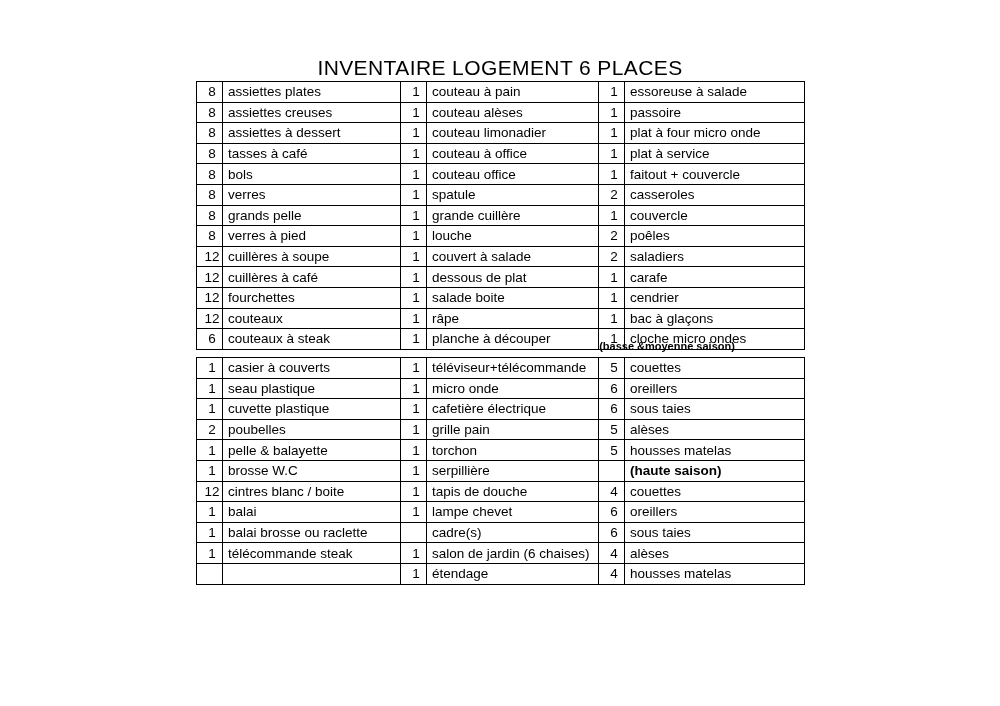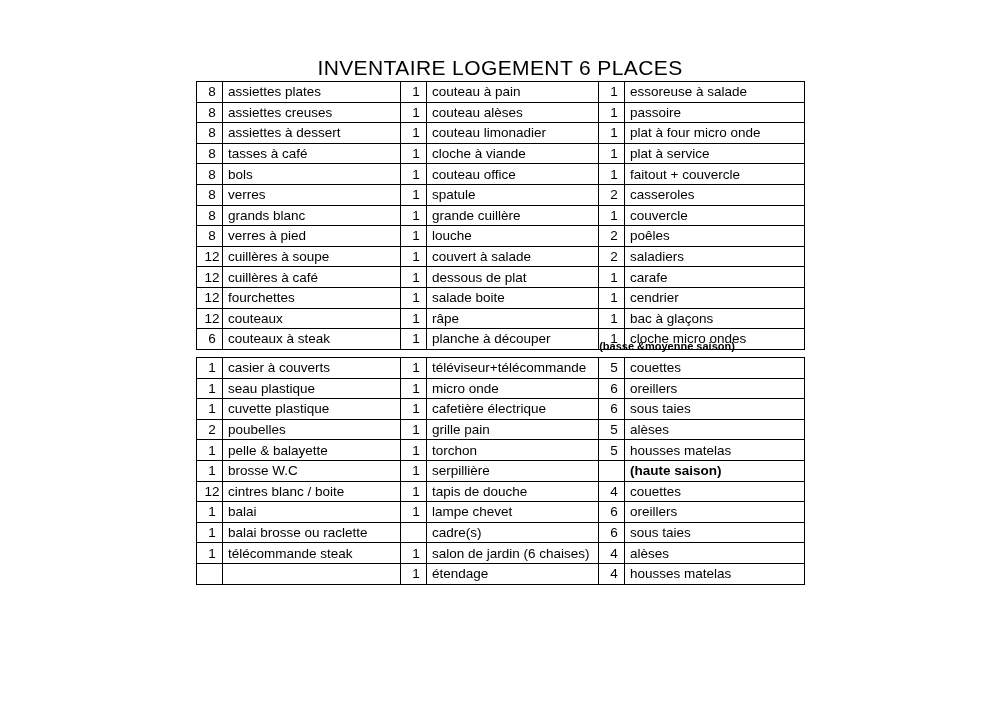--- a/index.html
+++ b/index.html
@@ -123,21 +123,21 @@
           <td>assiettes à dessert</td>
           <td class="qty">1</td>
           <td>couteau limonadier</td>
           <td class="qty">1</td>
           <td>plat à four micro onde</td>
         </tr>
         <tr>
           <td class="qty">8</td>
           <td>tasses à café</td>
           <td class="qty">1</td>
-          <td>cloche à viande</td>
+          <td>couteau à office</td>
           <td class="qty">1</td>
           <td>plat à service</td>
         </tr>
         <tr>
           <td class="qty">8</td>
           <td>bols</td>
           <td class="qty">1</td>
           <td>couteau office</td>
           <td class="qty">1</td>
           <td>faitout + couvercle</td>
@@ -145,21 +145,21 @@
         <tr>
           <td class="qty">8</td>
           <td>verres</td>
           <td class="qty">1</td>
           <td>spatule</td>
           <td class="qty">2</td>
           <td>casseroles</td>
         </tr>
         <tr>
           <td class="qty">8</td>
-          <td>grands blanc</td>
+          <td>grands pelle</td>
           <td class="qty">1</td>
           <td>grande cuillère</td>
           <td class="qty">1</td>
           <td>couvercle</td>
         </tr>
         <tr>
           <td class="qty">8</td>
           <td>verres à pied</td>
           <td class="qty">1</td>
           <td>louche</td>

